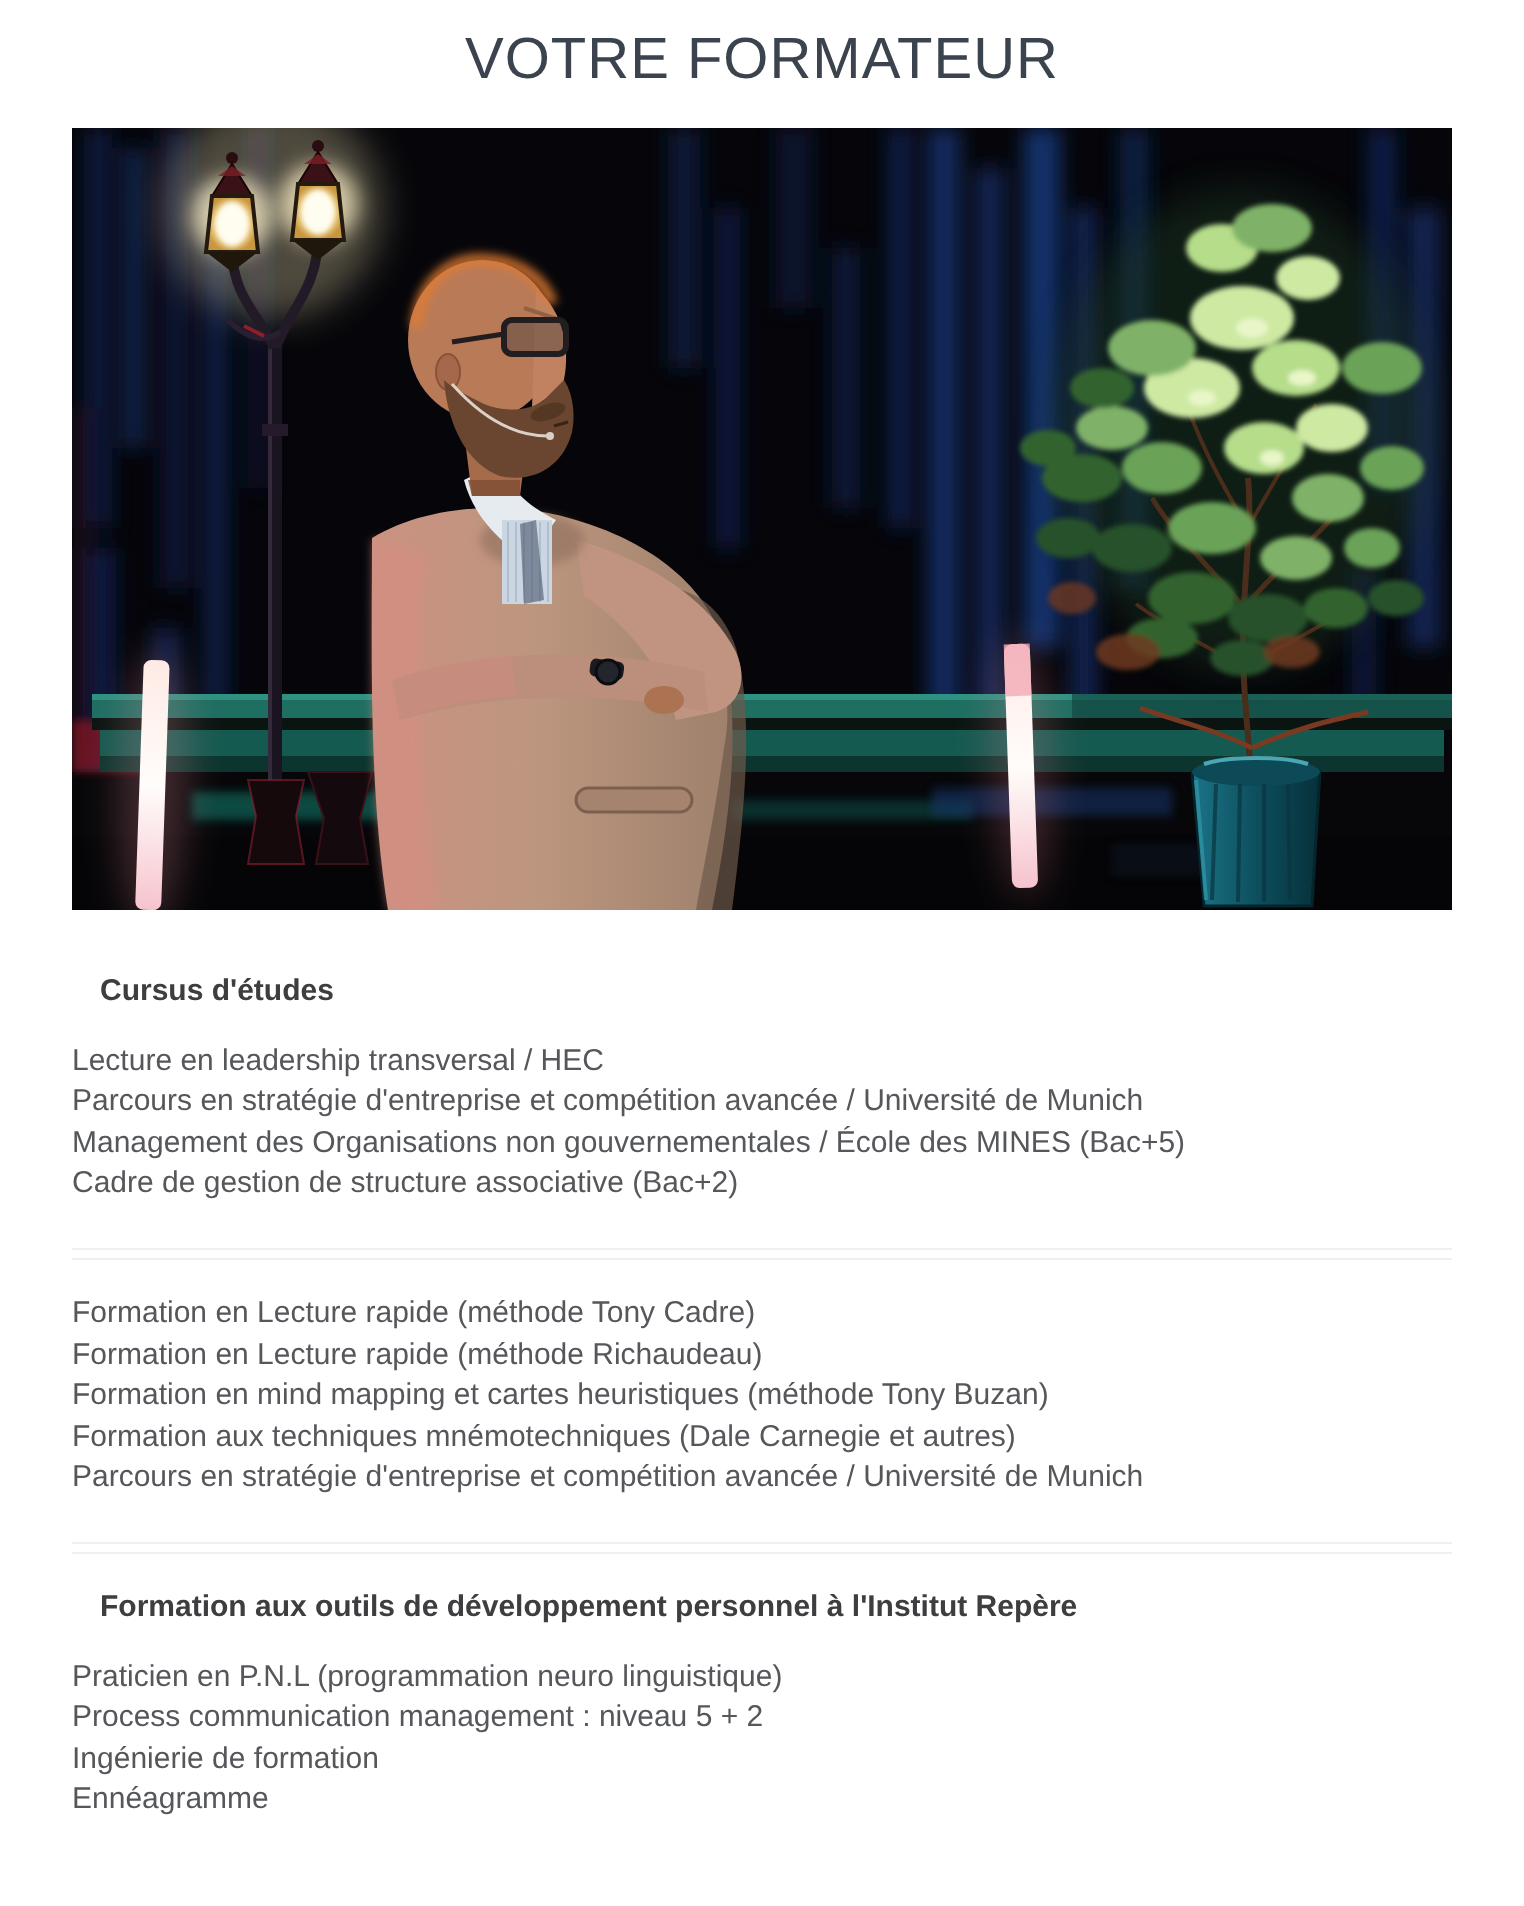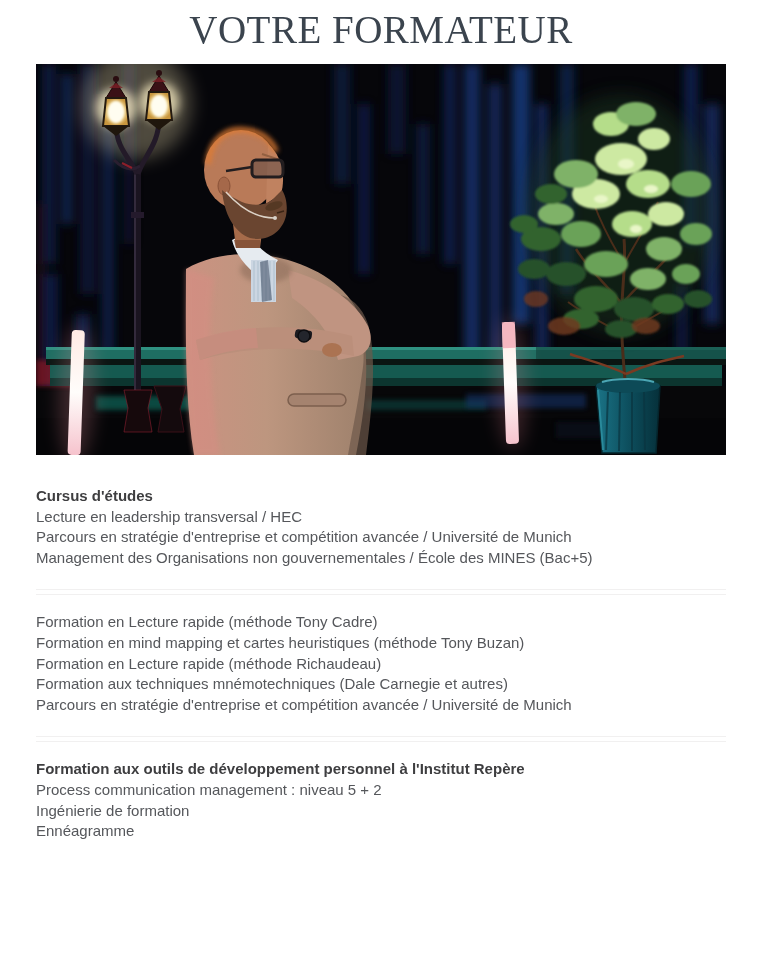--- a/index.html
+++ b/index.html
@@ -4,34 +4,34 @@
 <title>Votre formateur</title>
 <style>
   html,body { margin:0; padding:0; }
   body {
     width:762px; min-height:953px; background:#ffffff;
     font-family:"Liberation Sans", sans-serif;
     -webkit-font-smoothing:antialiased;
   }
   .page-title {
     margin:8px 0 0; text-align:center;
-    font-size:39px; font-weight:300; letter-spacing:.5px;
-    color:#3b444e; line-height:44px;font-family:Liberation Serif, serif;
+    font-size:29px; font-weight:300; letter-spacing:.5px;
+    color:#3b444e; line-height:44px;
   }
   .photo-wrap {
     width:690px; height:391px; margin:12px auto 0;
     overflow:hidden; background:#06060a;
   }
   .photo-wrap svg { display:block; }
   .content {
     width:690px; margin:31px auto 0;
     font-size:15px; line-height:20.6px; color:#55575b;
   }
   .content h3 {
-    margin:0; font-size:15px; font-weight:bold; color:#3e3e40; line-height:20.6px;
+    margin:14px; font-size:15px; font-weight:bold; color:#3e3e40; line-height:20.6px;
   }
   .content p { margin:0; }
   hr.divider {
     border:0; height:4px; background:transparent;
     border-top:1px solid #f1f0f0; border-bottom:1px solid #f1f0f0;
     margin:21px 0 17px 0;
   }
 </style>
 </head>
 <body>
@@ -268,34 +268,36 @@
   </svg>
 </div>
 
 <div class="content">
 
   <section>
     <h3>Cursus d'études</h3>
     <p>Lecture en leadership transversal / HEC</p>
     <p>Parcours en stratégie d'entreprise et compétition avancée / Université de Munich</p>
     <p>Management des Organisations non gouvernementales / École des MINES (Bac+5)</p>
+    <p>Cadre de gestion de structure associative (Bac+2)</p>
   </section>
 
   <hr class="divider">
 
   <section>
     <p>Formation en Lecture rapide (méthode Tony Cadre)</p>
+    <p>Formation en Lecture rapide (méthode Richaudeau)</p>
     <p>Formation en mind mapping et cartes heuristiques (méthode Tony Buzan)</p>
-    <p>Formation en Lecture rapide (méthode Richaudeau)</p>
     <p>Formation aux techniques mnémotechniques (Dale Carnegie et autres)</p>
     <p>Parcours en stratégie d'entreprise et compétition avancée / Université de Munich</p>
   </section>
 
   <hr class="divider">
 
   <section>
     <h3>Formation aux outils de développement personnel à l'Institut Repère</h3>
+    <p>Praticien en P.N.L (programmation neuro linguistique)</p>
     <p>Process communication management : niveau 5 + 2</p>
     <p>Ingénierie de formation</p>
     <p>Ennéagramme</p>
   </section>
 
 </div>
 
 </body></html>

